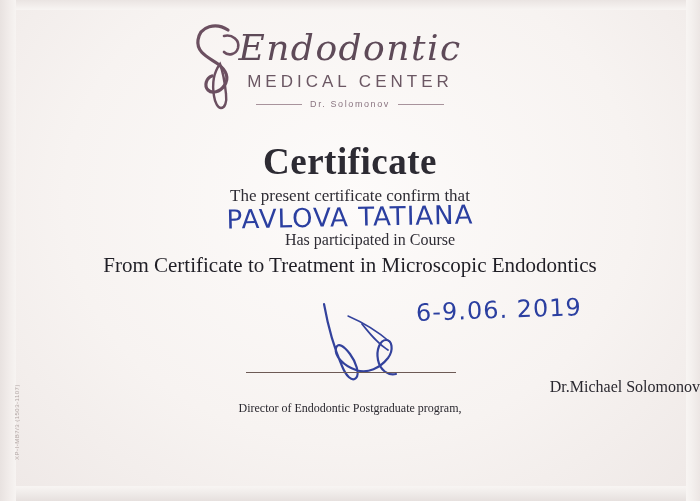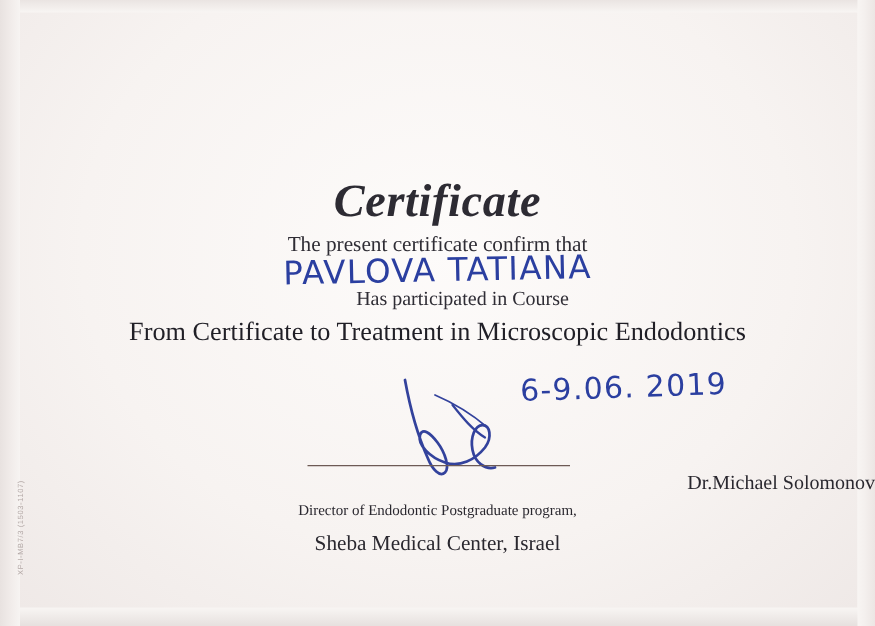--- a/index.html
+++ b/index.html
@@ -134,21 +134,20 @@
     position: absolute;
     left: 0;
     top: 140px;
     width: 700px;
     text-align: center;
     font-family: "Liberation Serif", serif;
     font-weight: bold;
     font-size: 37px;
     letter-spacing: 0.5px;
     color: #2d2b33;
-    font-style: italic;
   }
 
   .confirm-line {
     position: absolute;
     left: 0;
     top: 186px;
     width: 700px;
     text-align: center;
     font-family: "Liberation Serif", serif;
     font-size: 17px;
@@ -271,20 +270,36 @@
 <div class="page">
 
   <div class="paper"></div>
   <div class="edge-top"></div>
   <div class="edge-bottom"></div>
   <div class="edge-left"></div>
   <div class="edge-right"></div>
 
   <div class="margin-code">XP-I-MB7/3 (1503-1107)</div>
 
+  <div class="logo">
+    <div class="logo-row">
+      <div class="logo-mark">
+        <svg width="60" height="92" viewBox="0 0 60 92">
+          <path d="M38,10 C26,2 10,6 8,20 C6,33 20,38 28,44 C36,50 40,58 34,66 C30,72 22,74 18,70 C14,66 16,58 22,56" fill="none" stroke="#6b4f60" stroke-width="3.2" stroke-linecap="round"></path>
+          <path d="M30,44 C24,52 22,64 24,76 C25,83 28,88 31,88 C35,88 37,82 36,74 C35,64 33,52 30,44 Z" fill="none" stroke="#6b4f60" stroke-width="2.4"></path>
+          <path d="M34,16 C42,14 50,20 48,28 C46,35 38,36 34,32" fill="none" stroke="#6b4f60" stroke-width="2.6" stroke-linecap="round"></path>
+        </svg>
+      </div>
+      <div class="logo-title">Endodontic</div>
+      <div class="logo-sub">MEDICAL CENTER</div>
+      <div class="logo-doc">
+        <span class="rule"></span><span>Dr. Solomonov</span><span class="rule"></span>
+      </div>
+    </div>
+  </div>
 
   <div class="cert-title">Certificate</div>
   <div class="confirm-line">The present certificate confirm that</div>
   <div class="hand-name">PAVLOVA TATIANA</div>
   <div class="participated">Has participated in Course</div>
   <div class="course-title">From Certificate to Treatment in Microscopic Endodontics</div>
 
   <div class="hand-date">6-9.06. 2019</div>
 
   <div class="signature">
@@ -292,15 +307,14 @@
       <path d="M6,4 C10,26 16,48 24,66 C28,76 34,82 38,78 C42,74 38,62 32,54 C26,46 20,42 18,48 C16,56 26,66 38,70 C50,74 62,68 70,58 C76,50 74,40 68,40 C62,40 58,50 60,60 C62,70 70,76 78,74" fill="none" stroke="#33429c" stroke-width="2.2" stroke-linecap="round" stroke-linejoin="round"></path>
       <path d="M44,24 C52,34 60,44 70,50" fill="none" stroke="#33429c" stroke-width="1.8" stroke-linecap="round"></path>
       <path d="M30,16 C44,22 58,30 72,42" fill="none" stroke="#33429c" stroke-width="1.4" stroke-linecap="round"></path>
     </svg>
   </div>
 
   <div class="sig-rule"></div>
 
   <div class="signer-name">Dr.Michael Solomonov</div>
   <div class="signer-role">Director  of Endodontic Postgraduate program,</div>
-  <div class="signer-org">Sheba Medical Center, Israel</div>
 
 </div>
 
 </body></html>

